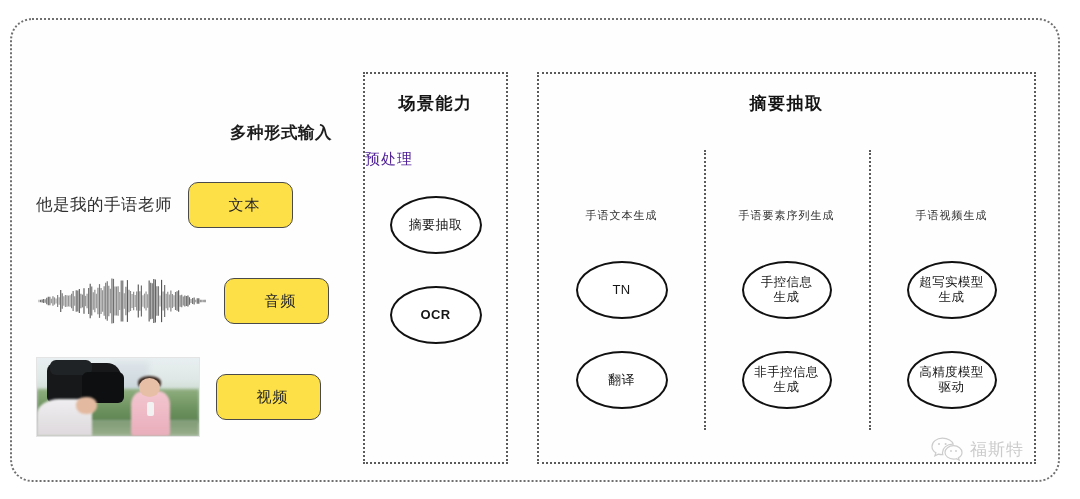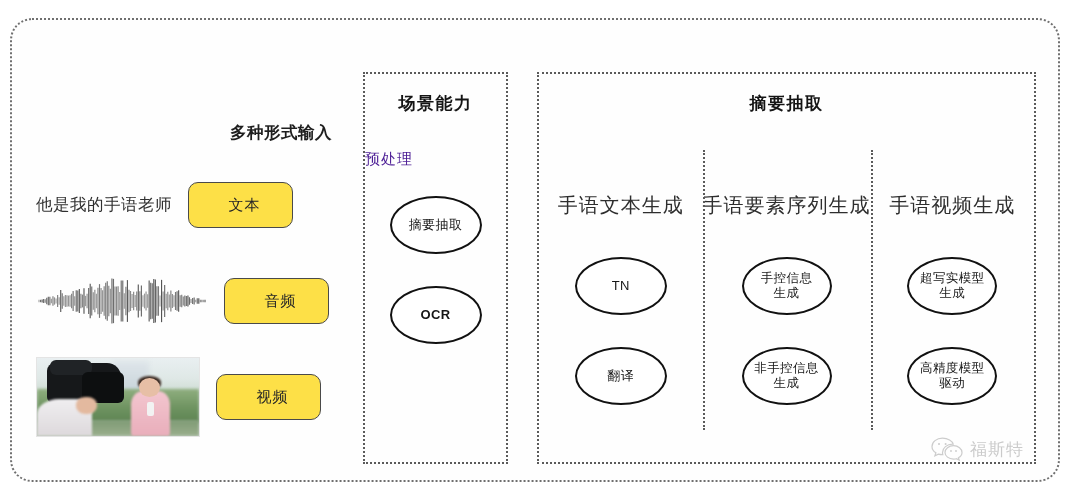--- a/index.html
+++ b/index.html
@@ -252,22 +252,22 @@
   .core-column + .core-column::before {
     content: "";
     position: absolute;
     left: 0;
     top: 0;
     width: 0;
     height: 280px;
     border-left: 2px dotted #5a5a5a;
   }
   .core-column-title {
-    margin-top: 42px;
-    font-size: 20px;
+    margin-top: 58px;
+    font-size: 11px;
     letter-spacing: 1px;
     color: #2e2e2e;
     white-space: nowrap;
   }
 
   
   .oval {
     width: 92px;
     height: 58px;
     border: 2.4px solid #111;

